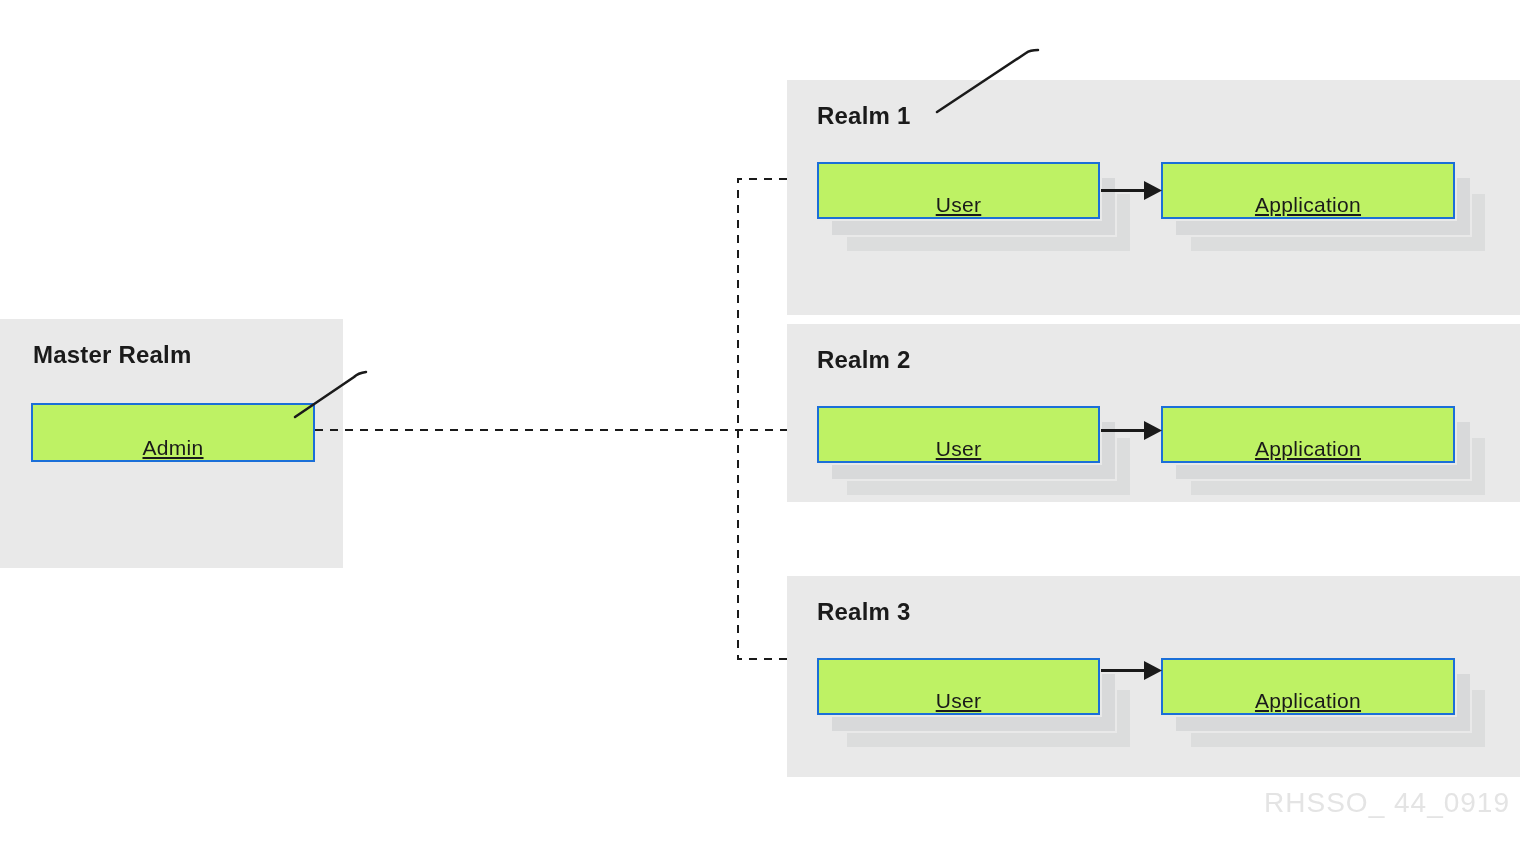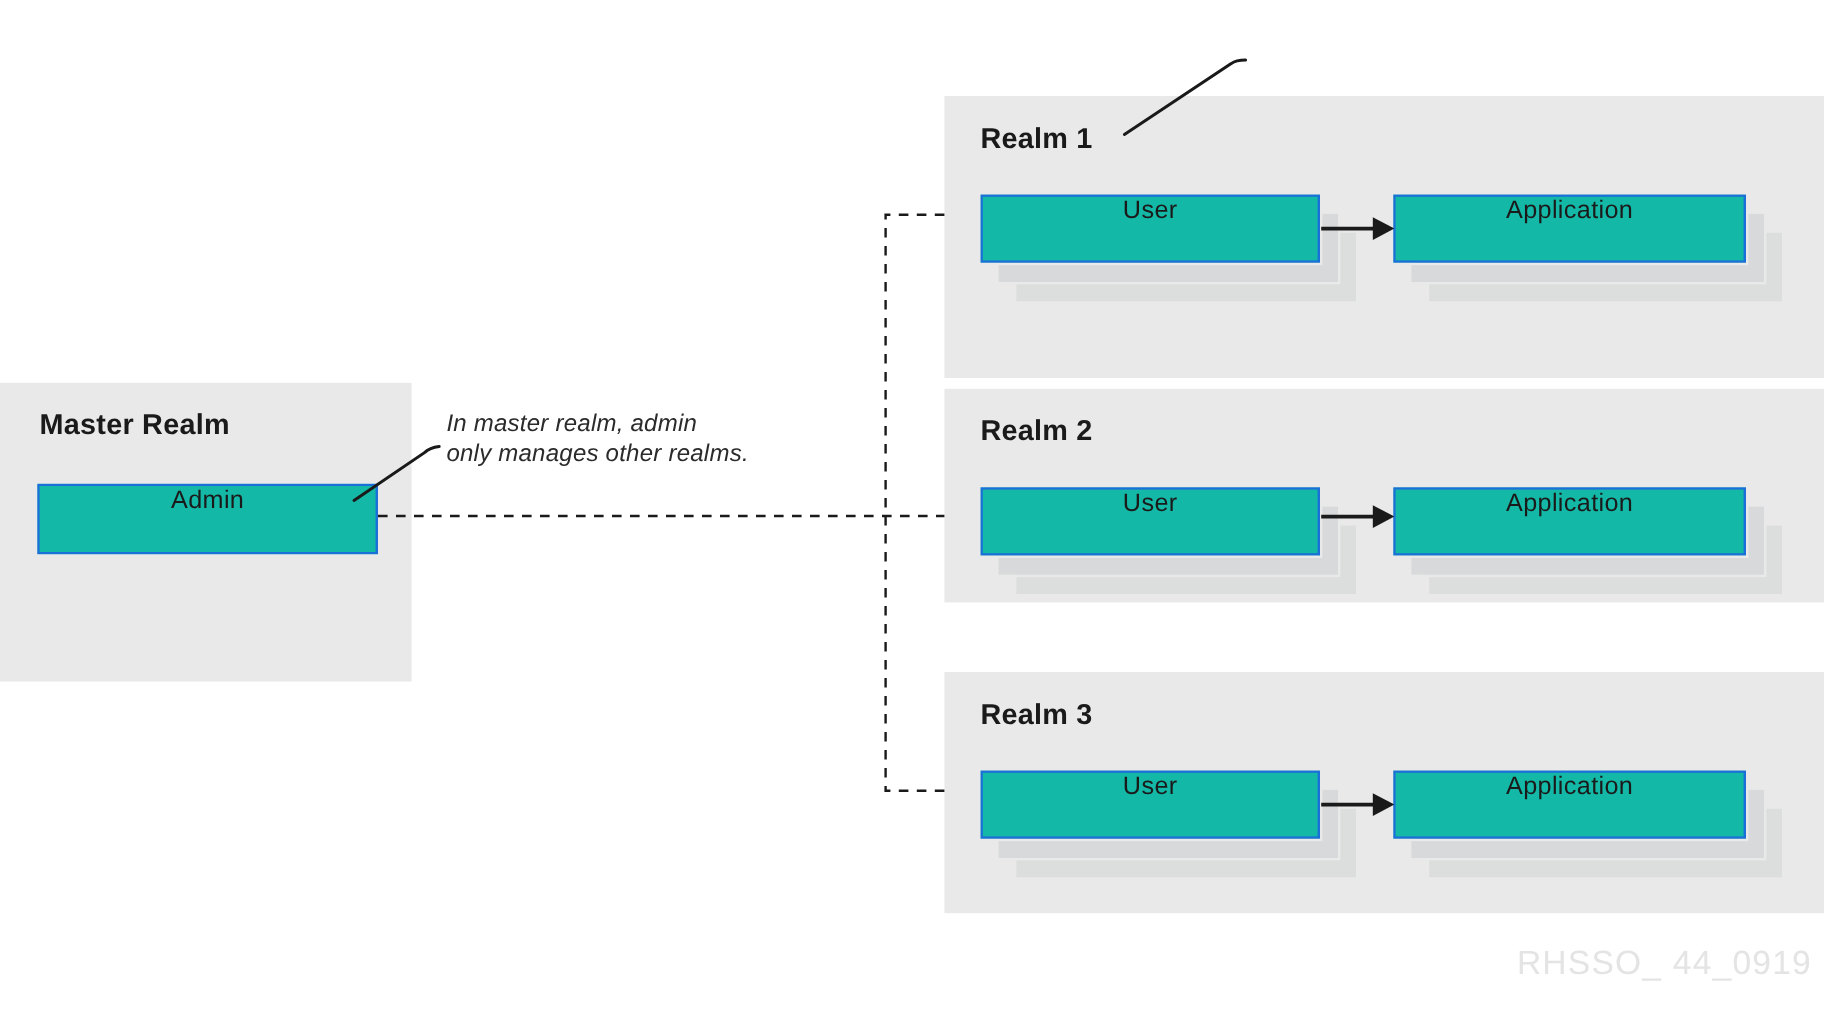--- a/index.html
+++ b/index.html
@@ -14,33 +14,33 @@
   *{box-sizing:border-box;}
   html,body{margin:0;padding:0;background:#ffffff;}
   body{font-family:"Liberation Sans", sans-serif;color:var(--ink);}
   .canvas{position:relative;width:1520px;height:841px;background:#ffffff;overflow:hidden;}
 
   .panel{position:absolute;background:var(--panel-bg);}
   .panel-master{left:0;top:319px;width:343px;height:249px;}
   .panel-realm{left:787px;width:733px;}
   .panel-realm1{top:68px;height:235px;margin-top:12px;}
   .panel-realm2{top:324px;height:178px;}
-  .panel-realm3{top:560px;height:201px;}
+  .panel-realm3{top:576px;height:201px;}
 
   .panel-title{position:absolute;left:30px;top:22px;margin:0;font-size:24px;font-weight:700;color:var(--ink);letter-spacing:.2px;}
   .panel-master .panel-title{left:33px;}
 
   .box-stack{position:absolute;}
   .stack-user{left:30px;top:82px;width:283px;height:57px;}
   .stack-app{left:374px;top:82px;width:294px;height:57px;}
   .stack-admin{left:31px;top:84px;width:284px;height:59px;}
   .shadow{position:absolute;width:100%;height:100%;}
   .shadow.s2{left:30px;top:32px;background:var(--shadow2);}
   .shadow.s1{left:15px;top:16px;background:var(--shadow1);outline:2px solid var(--panel-bg);}
-  .node-box{position:absolute;inset:0;background:#14b8a6;border:2.5px solid var(--accent);outline:2px solid var(--panel-bg);display:flex;align-items:flex-start;justify-content:center;}
+  .node-box{position:absolute;inset:0;background:#bef264;border:2.5px solid var(--accent);outline:2px solid var(--panel-bg);display:flex;align-items:flex-end;justify-content:center;text-decoration:underline;}
   .node-label{font-size:21px;color:var(--ink);letter-spacing:.3px;}
 
   .annotation{position:absolute;font-style:italic;font-size:20px;line-height:25px;color:var(--note);white-space:pre-line;letter-spacing:.2px;}
   .note-realms{left:1041px;top:39px;}
   .note-master{left:372px;top:341px;}
 
   .watermark{position:absolute;right:10px;top:787px;font-size:28px;letter-spacing:1px;color:var(--watermark);}
 
   svg.overlay{position:absolute;inset:0;width:1520px;height:841px;pointer-events:none;}
 </style>
@@ -128,18 +128,16 @@
     <g>
       <line x1="1101" y1="430.5" x2="1145" y2="430.5" stroke="#1a1a1a" stroke-width="3"></line>
       <polygon points="1144,421 1144,440 1162,430.5" fill="#1a1a1a"></polygon>
     </g>
     <g>
       <line x1="1101" y1="670.5" x2="1145" y2="670.5" stroke="#1a1a1a" stroke-width="3"></line>
       <polygon points="1144,661 1144,680 1162,670.5" fill="#1a1a1a"></polygon>
     </g>
   </svg>
 
-  <div class="annotation note-master">In master realm, admin
-only manages other realms.</div>
 
   <div class="watermark">RHSSO_ 44_0919</div>
 
 </div>
 
 </body></html>

